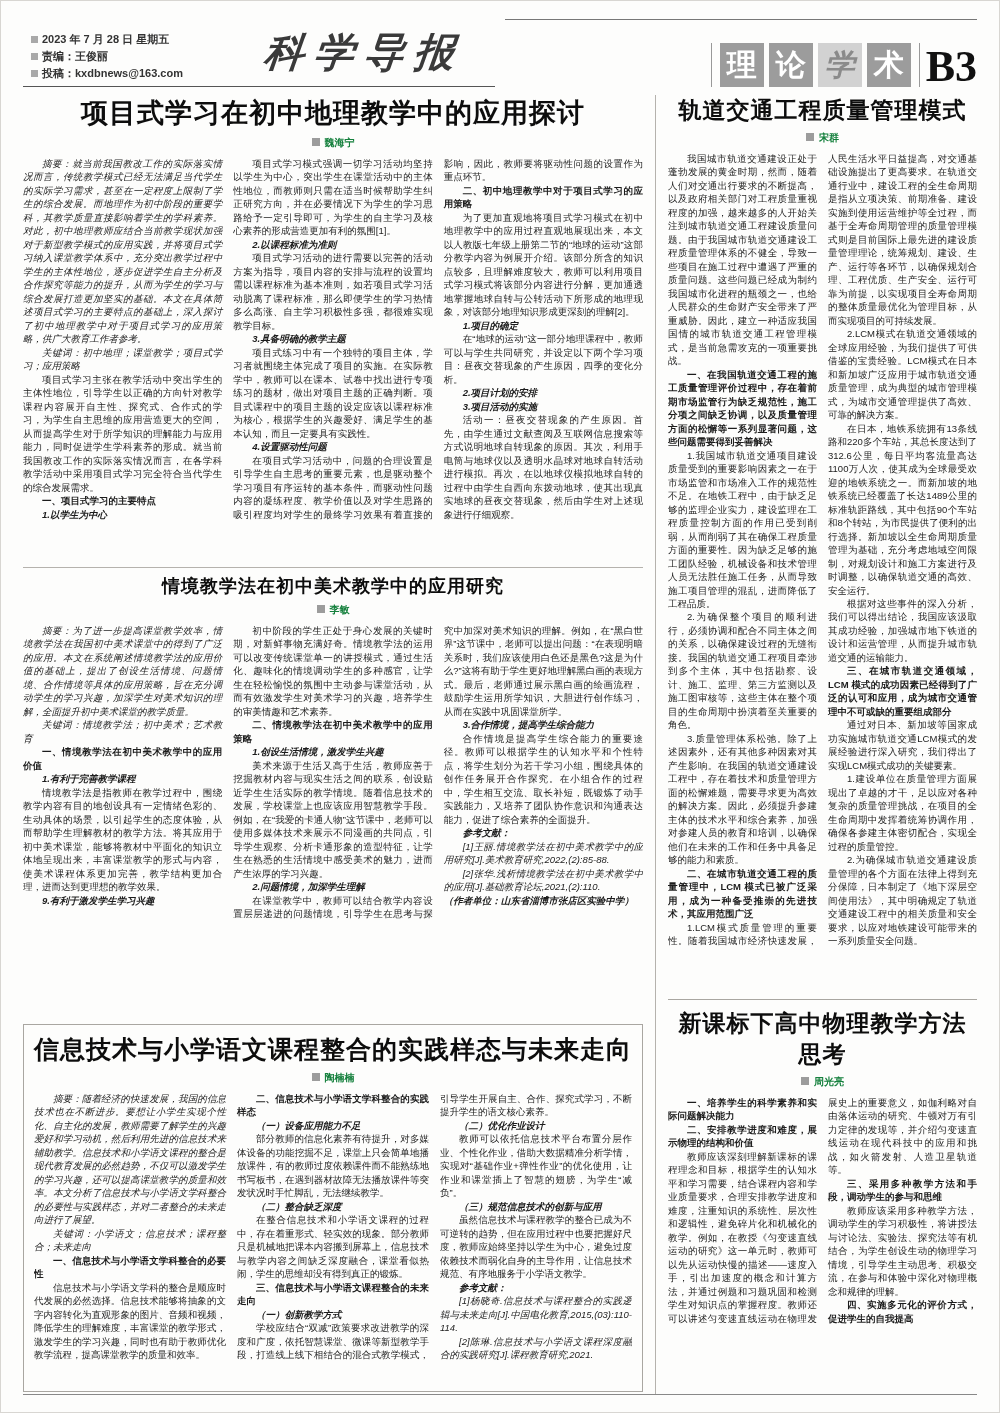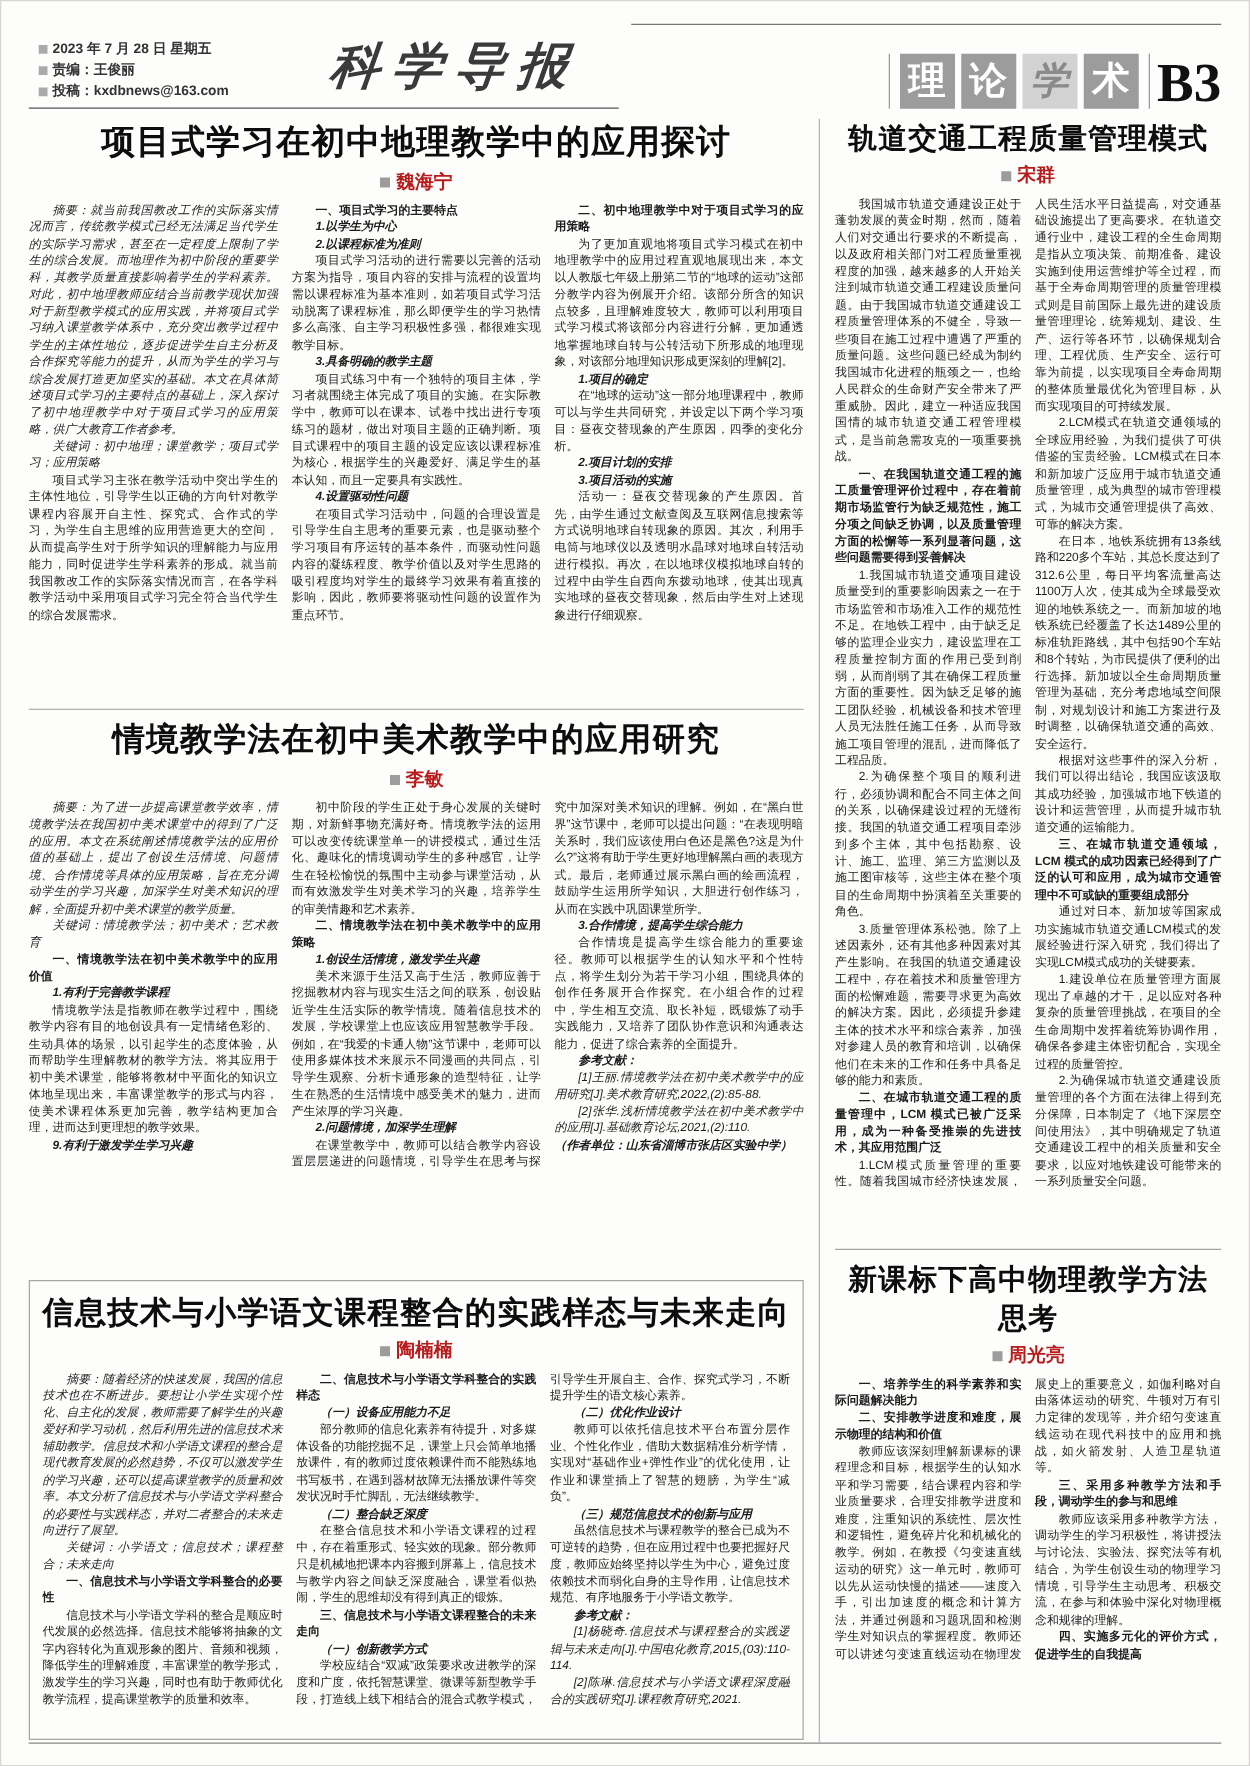--- a/index.html
+++ b/index.html
@@ -21,40 +21,40 @@
   .pageno { font-family:"Liberation Serif","DejaVu Serif",serif; font-weight:bold; font-size:44px; line-height:0.92; color:#111; padding-left:6px; }
 
   
   .content { display:flex; margin-top:8px; border-bottom:1.5px solid #888; height:1300px; }
   .col-left { width:632px; padding-right:12px; }
   .col-right { flex:1; border-left:1px solid #b5b2ad; padding-left:12px; }
 
   
   article { overflow:hidden; }
   .a-title { text-align:center; font-weight:bold; color:#0d0d0d; letter-spacing:1px; }
-  .author { text-align:center; font-size:15px; font-weight:bold; color:#b91c1c; margin:5px 0 7px 0; }
+  .author { text-align:center; font-size:10px; font-weight:bold; color:#15803d; margin:5px 0 7px 0; }
   .author .msq { width:8px; height:8px; background:#9c9c9c; margin-right:5px; }
   .body { column-gap:11px; text-align:justify; font-size:9.5px; line-height:1.42; color:#1c1c1c; overflow:hidden; }
   .cols3 { column-count:3; }
   .cols2 { column-count:2; }
   .body p { margin:0; }
   .body .p, .body .h { text-indent:2em; }
   .body .abs, .body .kw { font-style:italic; color:#222; text-indent:2em; }
   .body .h { font-weight:bold; }
   .body .sub { font-weight:bold; font-style:italic; text-indent:2em; }
   .body .refs-t { font-weight:bold; font-style:italic; text-indent:2em; }
   .body .ref { font-style:italic; text-indent:2em; }
   .body .affil { font-weight:bold; font-style:italic; text-align:left; padding-right:4px; }
 
   #art1 { height:468px; }
   #art1 .a-title { font-size:27px; }
   #art1 .body { height:384px; }
   .rule { border-top:1px solid #b5b2ad; margin:4px 0 6px 0; }
   #art3 { height:450px; }
-  #art3 .a-title { font-size:26px; }
+  #art3 .a-title { font-size:18px; }
   #art3 .body { height:368px; }
   #art4 { height:368px; border:1px solid #a9a6a1; padding:8px 10px; }
   #art4 .a-title { font-size:25px; }
   #art4 .body { height:272px; }
 
   #art2 { height:902px; }
   #art2 .a-title { font-size:23px; }
   #art2 .body { height:832px; }
   #art5 { height:392px; border-top:1px solid #a9a6a1; padding-top:8px; margin-top:2px; }
   #art5 .a-title { font-size:23px; }
@@ -99,20 +99,21 @@
 
       <article id="art1">
         <div class="a-title">项目式学习在初中地理教学中的应用探讨</div>
         <div class="author"><span class="msq"></span><span>魏海宁</span></div>
         <div class="body cols3">
             <p class="abs">摘要：就当前我国教改工作的实际落实情况而言，传统教学模式已经无法满足当代学生的实际学习需求，甚至在一定程度上限制了学生的综合发展。而地理作为初中阶段的重要学科，其教学质量直接影响着学生的学科素养。对此，初中地理教师应结合当前教学现状加强对于新型教学模式的应用实践，并将项目式学习纳入课堂教学体系中，充分突出教学过程中学生的主体性地位，逐步促进学生自主分析及合作探究等能力的提升，从而为学生的学习与综合发展打造更加坚实的基础。本文在具体简述项目式学习的主要特点的基础上，深入探讨了初中地理教学中对于项目式学习的应用策略，供广大教育工作者参考。</p>
             <p class="kw">关键词：初中地理；课堂教学；项目式学习；应用策略</p>
             <p class="p">项目式学习主张在教学活动中突出学生的主体性地位，引导学生以正确的方向针对教学课程内容展开自主性、探究式、合作式的学习，为学生自主思维的应用营造更大的空间，从而提高学生对于所学知识的理解能力与应用能力，同时促进学生学科素养的形成。就当前我国教改工作的实际落实情况而言，在各学科教学活动中采用项目式学习完全符合当代学生的综合发展需求。</p>
             <p class="h">一、项目式学习的主要特点</p>
             <p class="sub">1.以学生为中心</p>
+            <p class="p">项目式学习模式强调一切学习活动均坚持以学生为中心，突出学生在课堂活动中的主体性地位，而教师则只需在适当时候帮助学生纠正研究方向，并在必要情况下为学生的学习思路给予一定引导即可，为学生的自主学习及核心素养的形成营造更加有利的氛围[1]。</p>
             <p class="sub">2.以课程标准为准则</p>
             <p class="p">项目式学习活动的进行需要以完善的活动方案为指导，项目内容的安排与流程的设置均需以课程标准为基本准则，如若项目式学习活动脱离了课程标准，那么即便学生的学习热情多么高涨、自主学习积极性多强，都很难实现教学目标。</p>
             <p class="sub">3.具备明确的教学主题</p>
             <p class="p">项目式练习中有一个独特的项目主体，学习者就围绕主体完成了项目的实施。在实际教学中，教师可以在课本、试卷中找出进行专项练习的题材，做出对项目主题的正确判断。项目式课程中的项目主题的设定应该以课程标准为核心，根据学生的兴趣爱好、满足学生的基本认知，而且一定要具有实践性。</p>
             <p class="sub">4.设置驱动性问题</p>
             <p class="p">在项目式学习活动中，问题的合理设置是引导学生自主思考的重要元素，也是驱动整个学习项目有序运转的基本条件，而驱动性问题内容的凝练程度、教学价值以及对学生思路的吸引程度均对学生的最终学习效果有着直接的影响，因此，教师要将驱动性问题的设置作为重点环节。</p>
             <p class="h">二、初中地理教学中对于项目式学习的应用策略</p>
             <p class="p">为了更加直观地将项目式学习模式在初中地理教学中的应用过程直观地展现出来，本文以人教版七年级上册第二节的“地球的运动”这部分教学内容为例展开介绍。该部分所含的知识点较多，且理解难度较大，教师可以利用项目式学习模式将该部分内容进行分解，更加通透地掌握地球自转与公转活动下所形成的地理现象，对该部分地理知识形成更深刻的理解[2]。</p>
             <p class="sub">1.项目的确定</p>
             <p class="p">在“地球的运动”这一部分地理课程中，教师可以与学生共同研究，并设定以下两个学习项目：昼夜交替现象的产生原因，四季的变化分析。</p>

